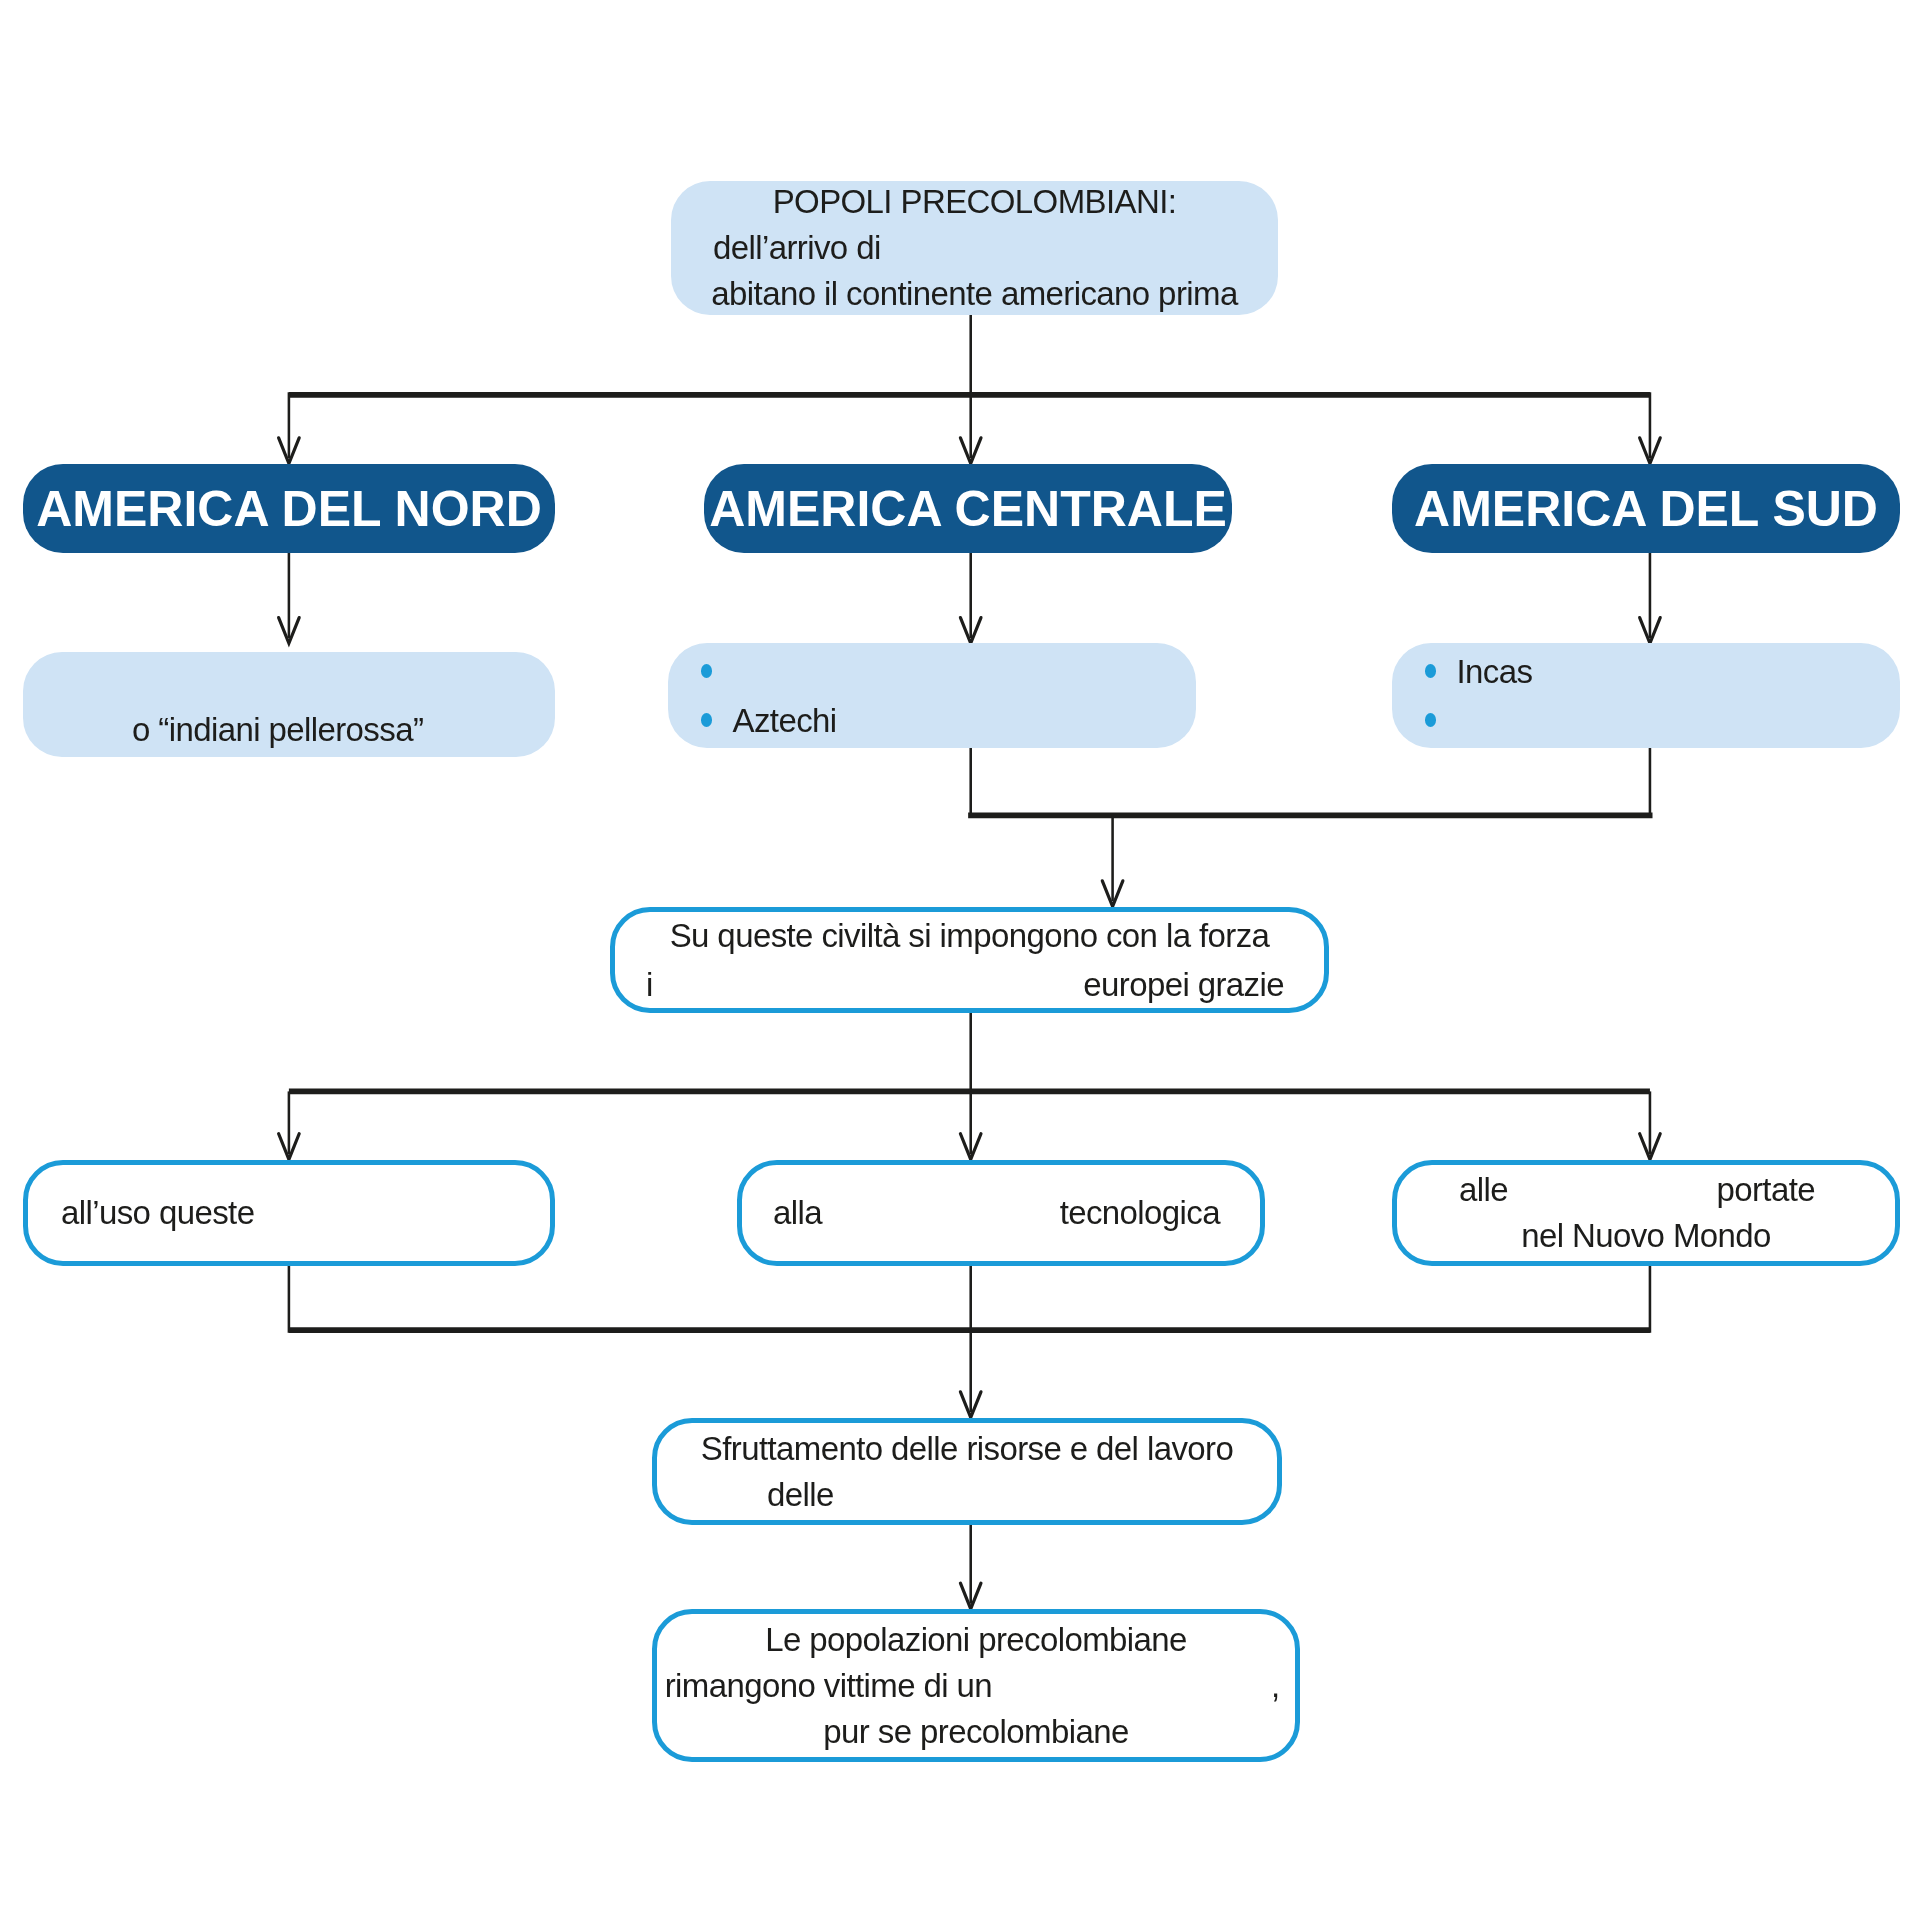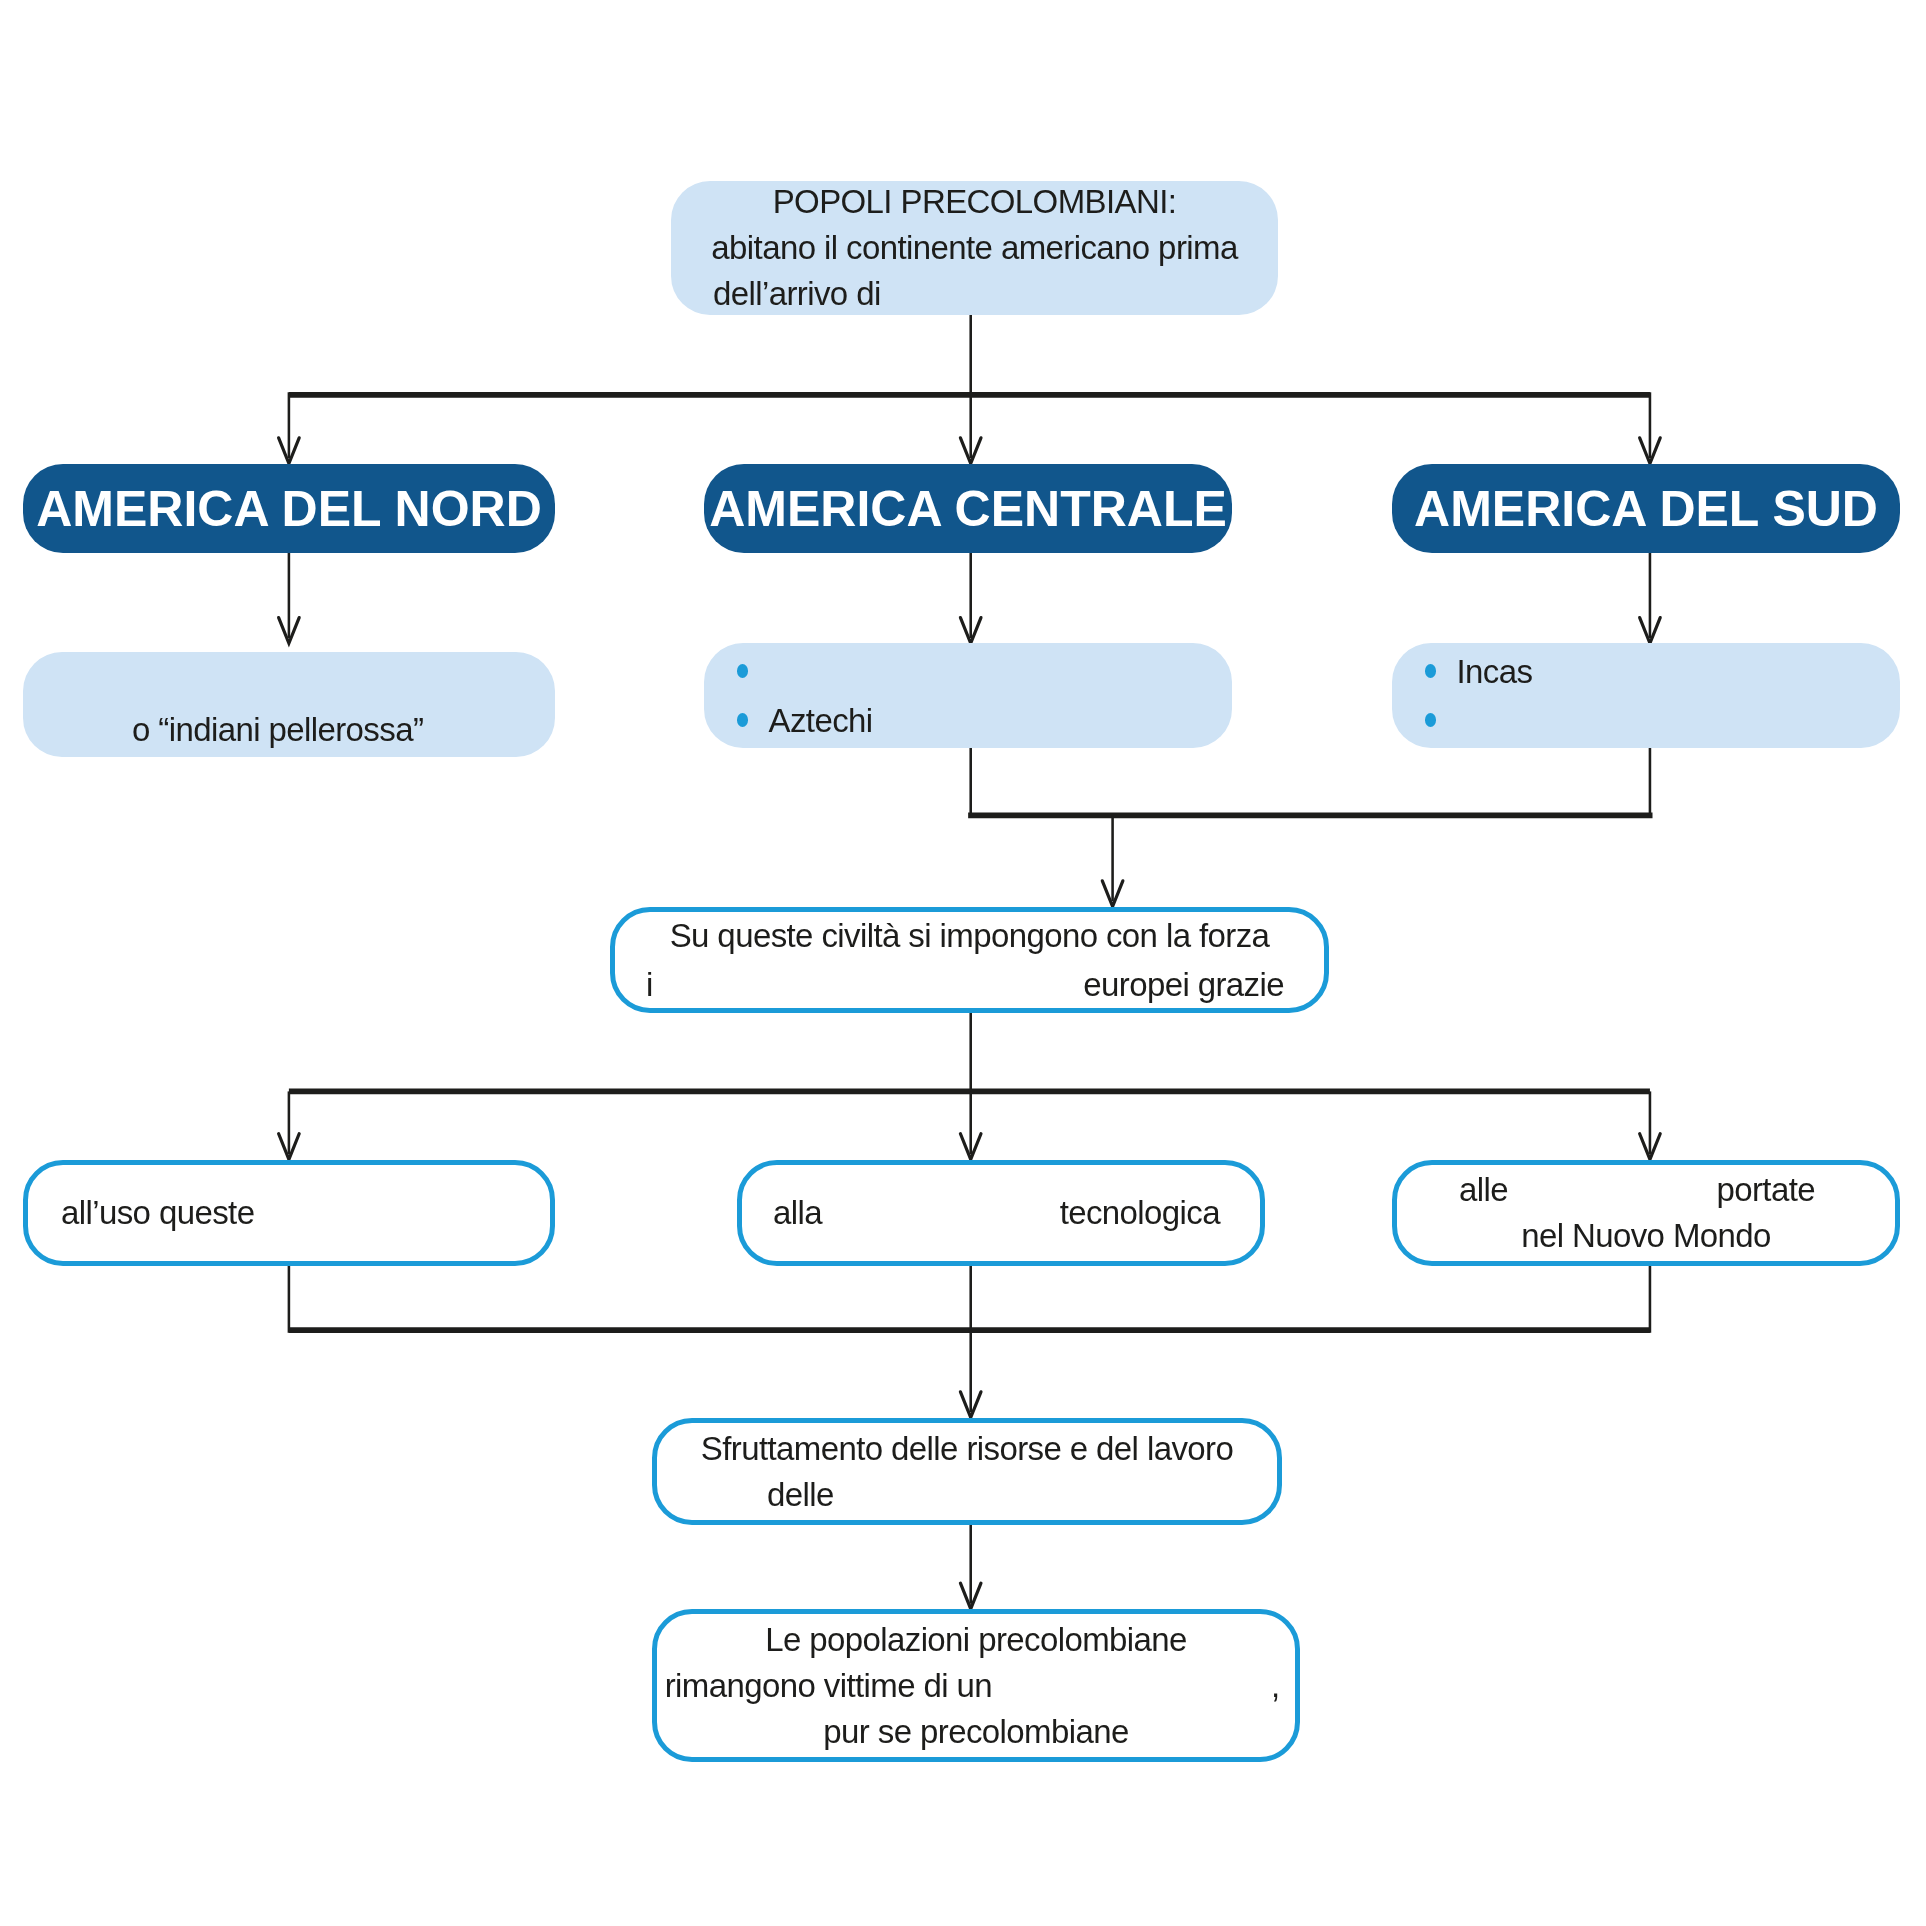--- a/index.html
+++ b/index.html
@@ -41,21 +41,21 @@
 
   .brow { display:flex; align-items:center; gap:20.5px; padding-left:33px; line-height:49px; min-height:49px; }
   .dot  { width:11px; height:13.5px; border-radius:50%; background:#1b9bd8; flex:none; }
 
   
   .root         { left:671px; top:181px;  width:607px;  height:134px; }
   .hdr-nord     { left:23px;   top:464px;  width:532px;  height:89px; }
   .hdr-centrale { left:704px; top:464px;  width:528px;  height:89px; }
   .hdr-sud      { left:1392px; top:464px;  width:508px;  height:89px; }
   .note-nord     { left:23px;   top:652px; width:532px;  height:105px; }
-  .note-centrale { left:704px; top:643px; width:528px;  height:105px; }
+  .note-centrale { left:668px; top:643px; width:528px;  height:105px; }
   .note-sud      { left:1392px; top:643px; width:508px;  height:105px; }
   .conquest     { left:610px;  top:907px; width:719px; height:106px; }
   .r-weapons    { left:23px;   top:1160px; width:532px;  height:106px; }
   .r-tech       { left:704px; top:1160px; width:528px;  height:106px;margin-left:33px; }
   .r-diseases   { left:1392px; top:1160px; width:508px;  height:106px; }
   .exploitation { left:652px; top:1418px; width:630px;  height:107px; }
   .outcome      { left:652px; top:1609px; width:648px; height:153px; }
 
   .shaft { stroke:#1d1d1b; stroke-width:4; }
   .hbar  { stroke:#1d1d1b; stroke-width:9; }
@@ -111,22 +111,22 @@
         <path class="head" d="M1496,2168 L1512,2208 L1528,2168"></path>
     </g>
     <g>
       <line class="shaft" x1="1512" y1="2374" x2="1512" y2="2498"></line>
         <path class="head" d="M1496,2466 L1512,2506 L1528,2466"></path>
     </g>
   </svg>
 
   <div class="box fill root">
     <div class="ln center">POPOLI PRECOLOMBIANI:</div>
+    <div class="ln pl65">dell’arrivo di</div>
     <div class="ln center">abitano il continente americano prima</div>
-    <div class="ln pl65">dell’arrivo di</div>
   </div>
 
   <div class="box dark hdr-nord">
     <div class="ln center">AMERICA DEL NORD</div>
   </div>
   <div class="box dark hdr-centrale">
     <div class="ln center">AMERICA CENTRALE</div>
   </div>
   <div class="box dark hdr-sud">
     <div class="ln center">AMERICA DEL SUD</div>

